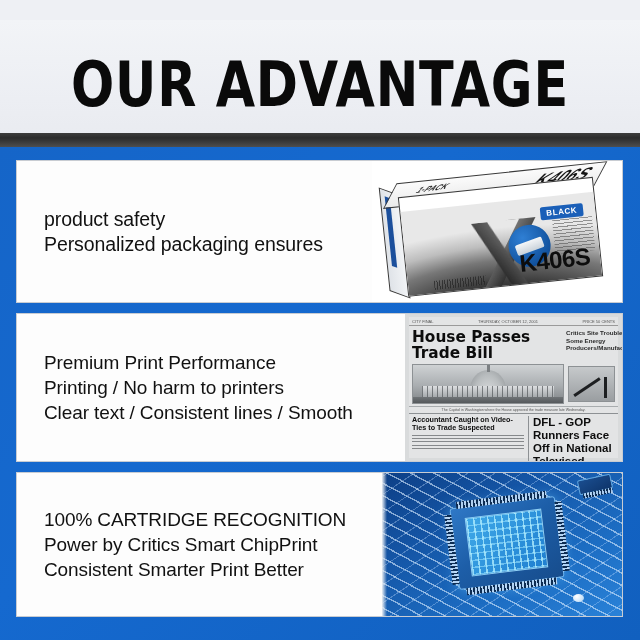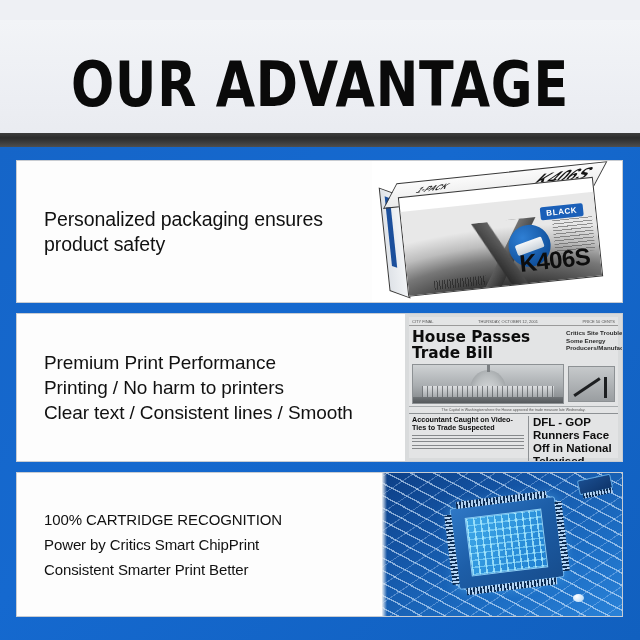--- a/index.html
+++ b/index.html
@@ -60,21 +60,21 @@
     color:#111;
     font-size:19.5px;
     line-height:25px;
     font-weight:400;
     letter-spacing:-0.1px;
   }
   #panel-1 .panel-text { width:355px; }
   #panel-2 .panel-text { width:388px; }
   #panel-3 .panel-text { width:365px; }
   #panel-2 .panel-text { font-size:19px; }
-  #panel-3 .panel-text { font-size:15px; }
+  #panel-3 .panel-text { font-size:19px; }
 
   .panel-media { flex:1 1 auto; position:relative; overflow:hidden; }
 
   
   .box-scene { position:absolute; inset:0; background:#ffffff; }
   .tonerbox {
     position:absolute; left:12px; top:12px; width:228px; height:118px;
     transform:rotate(-6deg);
   }
   .box-front {
@@ -297,22 +297,22 @@
 
 <div class="header">
   <div class="header-title">OUR ADVANTAGE</div>
 </div>
 <div class="header-rule"></div>
 
 <div class="stage">
 
   <div class="panel" id="panel-1">
     <div class="panel-text">
+      <div>product safety</div>
       <div>Personalized packaging ensures</div>
-      <div>product safety</div>
     </div>
     <div class="panel-media">
       <div class="box-scene">
         <div class="tonerbox">
           <div class="box-side">
             <div class="box-side-stripe"></div>
           </div>
           <div class="box-topface">
             <span class="lbl-pack">1-PACK</span>
             <span class="lbl-topcode">K406S</span>

